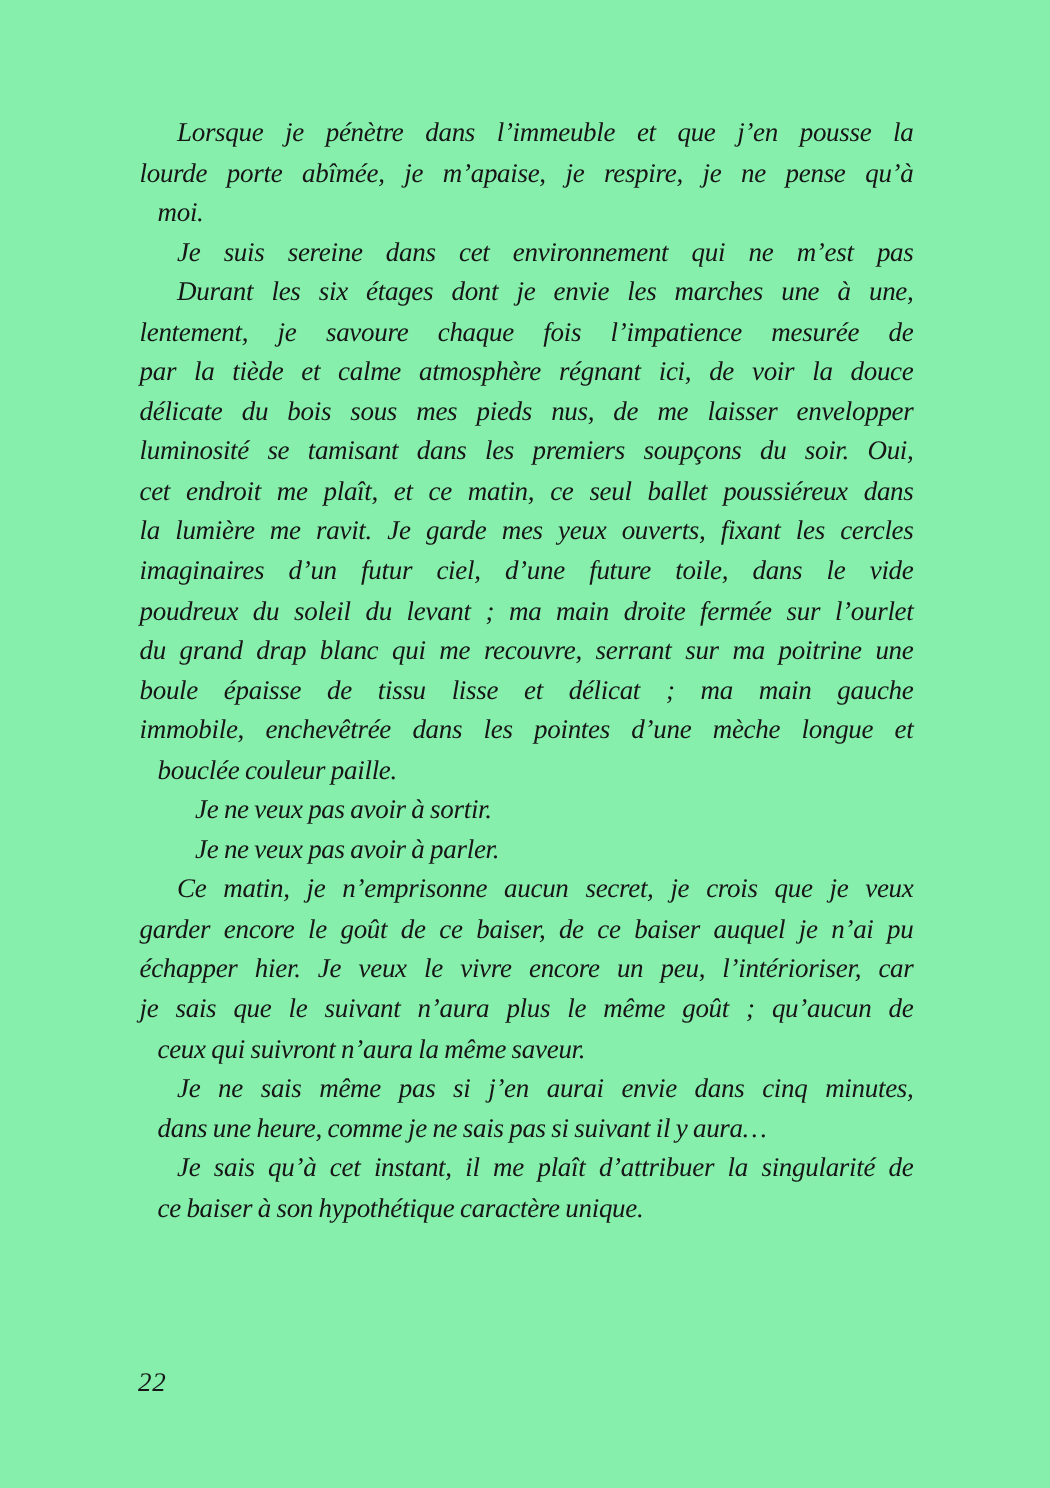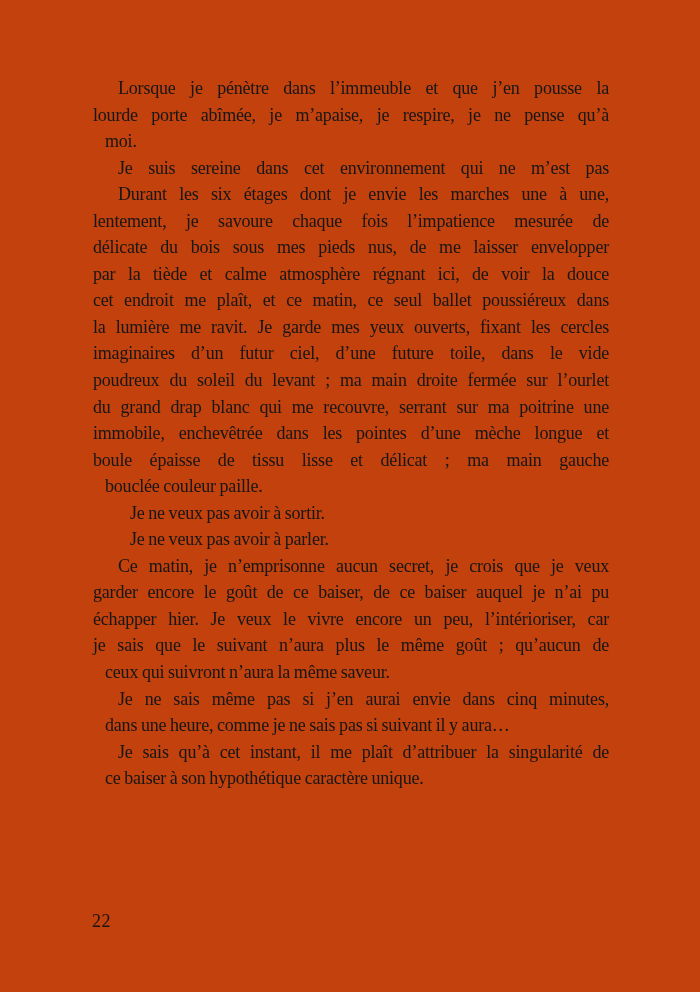--- a/index.html
+++ b/index.html
@@ -8,21 +8,22 @@
     height: 992px;
     background: #fdfdfc;
     position: relative;
     overflow: hidden;
     font-family: "Liberation Serif", "DejaVu Serif", serif;
     color: #161616;
   }
   .page {
     position: absolute;
     inset: 0;
-    background: #c2410c;
+    background: #86efac;
+    font-style: italic;
   }
   .text-block {
     position: absolute;
     left: 93px;
     top: 75px;
     width: 516px;
     font-size: 18px;
     line-height: 26.55px;
     letter-spacing: -0.2px;
     word-spacing: -0.6px;
@@ -54,29 +55,30 @@
         <div class="line first">Lorsque je pénètre dans l’immeuble et que j’en pousse la</div>
         <div class="line">lourde porte abîmée, je m’apaise, je respire, je ne pense qu’à</div>
         <div class="line last">moi.</div>
       </div>
       <div class="paragraph">
         <div class="line first">Je suis sereine dans cet environnement qui ne m’est pas</div>
       </div>
       <div class="paragraph">
         <div class="line first">Durant les six étages dont je envie les marches une à une,</div>
         <div class="line">lentement, je savoure chaque fois l’impatience mesurée de</div>
+        <div class="line">par la tiède et calme atmosphère régnant ici, de voir la douce</div>
         <div class="line">délicate du bois sous mes pieds nus, de me laisser envelopper</div>
-        <div class="line">par la tiède et calme atmosphère régnant ici, de voir la douce</div>
+        <div class="line">luminosité se tamisant dans les premiers soupçons du soir. Oui,</div>
         <div class="line">cet endroit me plaît, et ce matin, ce seul ballet poussiéreux dans</div>
         <div class="line">la lumière me ravit. Je garde mes yeux ouverts, fixant les cercles</div>
         <div class="line">imaginaires d’un futur ciel, d’une future toile, dans le vide</div>
         <div class="line">poudreux du soleil du levant ; ma main droite fermée sur l’ourlet</div>
         <div class="line">du grand drap blanc qui me recouvre, serrant sur ma poitrine une</div>
+        <div class="line">boule épaisse de tissu lisse et délicat ; ma main gauche</div>
         <div class="line">immobile, enchevêtrée dans les pointes d’une mèche longue et</div>
-        <div class="line">boule épaisse de tissu lisse et délicat ; ma main gauche</div>
         <div class="line last">bouclée couleur paille.</div>
       </div>
       <div class="paragraph">
         <div class="line first last">Je ne veux pas avoir à sortir.</div>
       </div>
       <div class="paragraph">
         <div class="line first last">Je ne veux pas avoir à parler.</div>
       </div>
       <div class="paragraph">
         <div class="line first">Ce matin, je n’emprisonne aucun secret, je crois que je veux</div>

